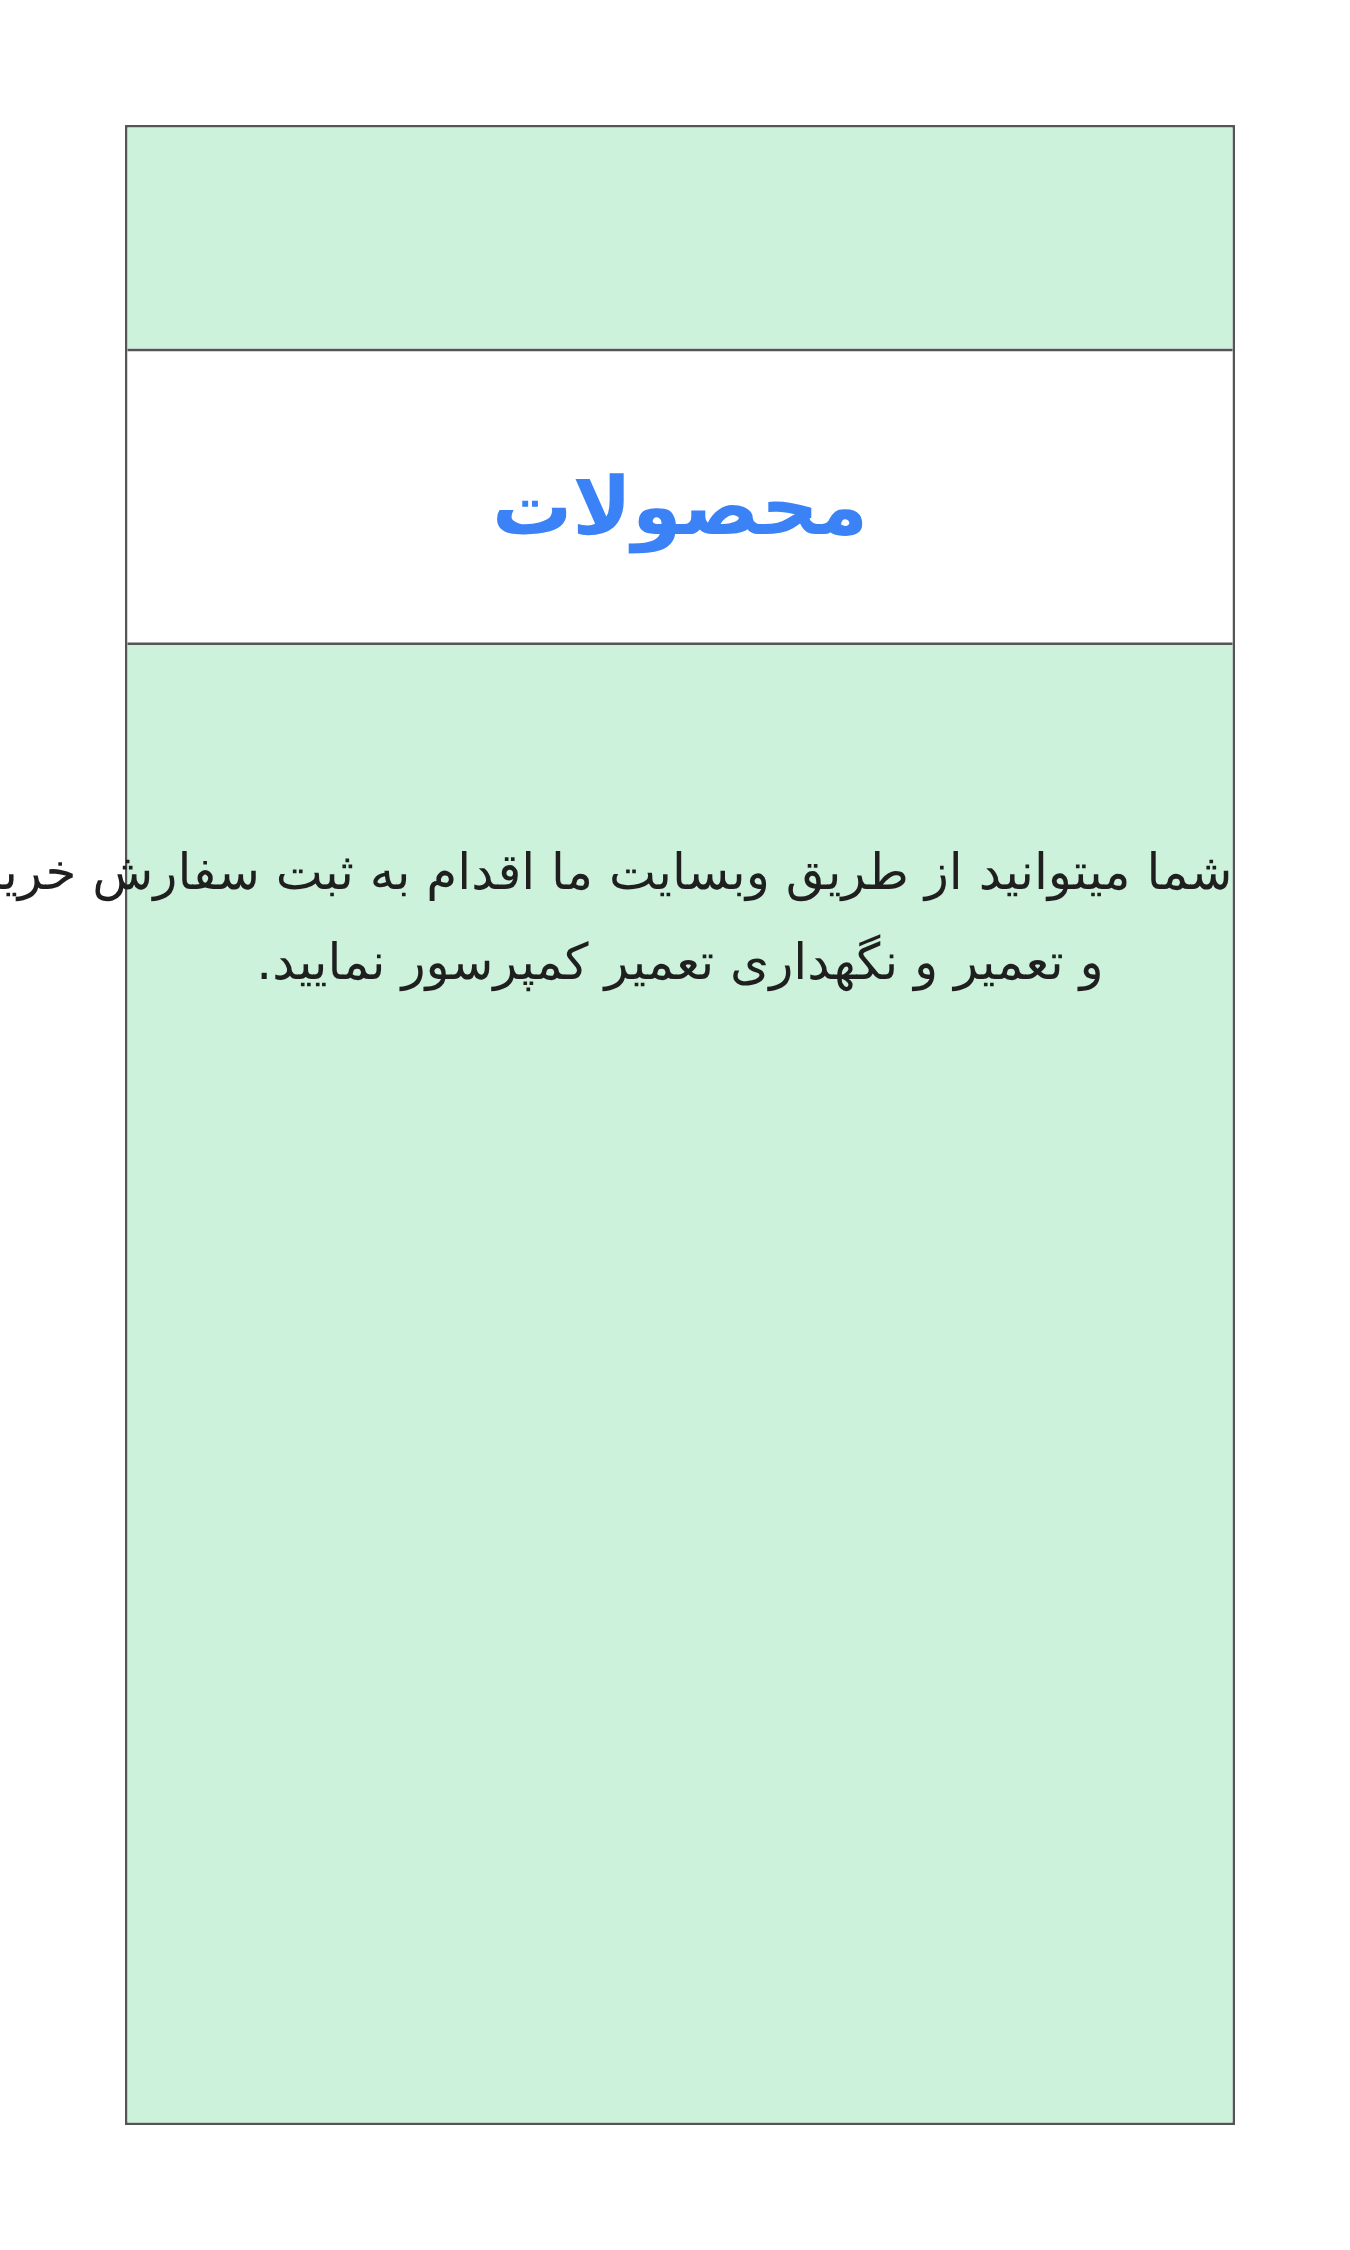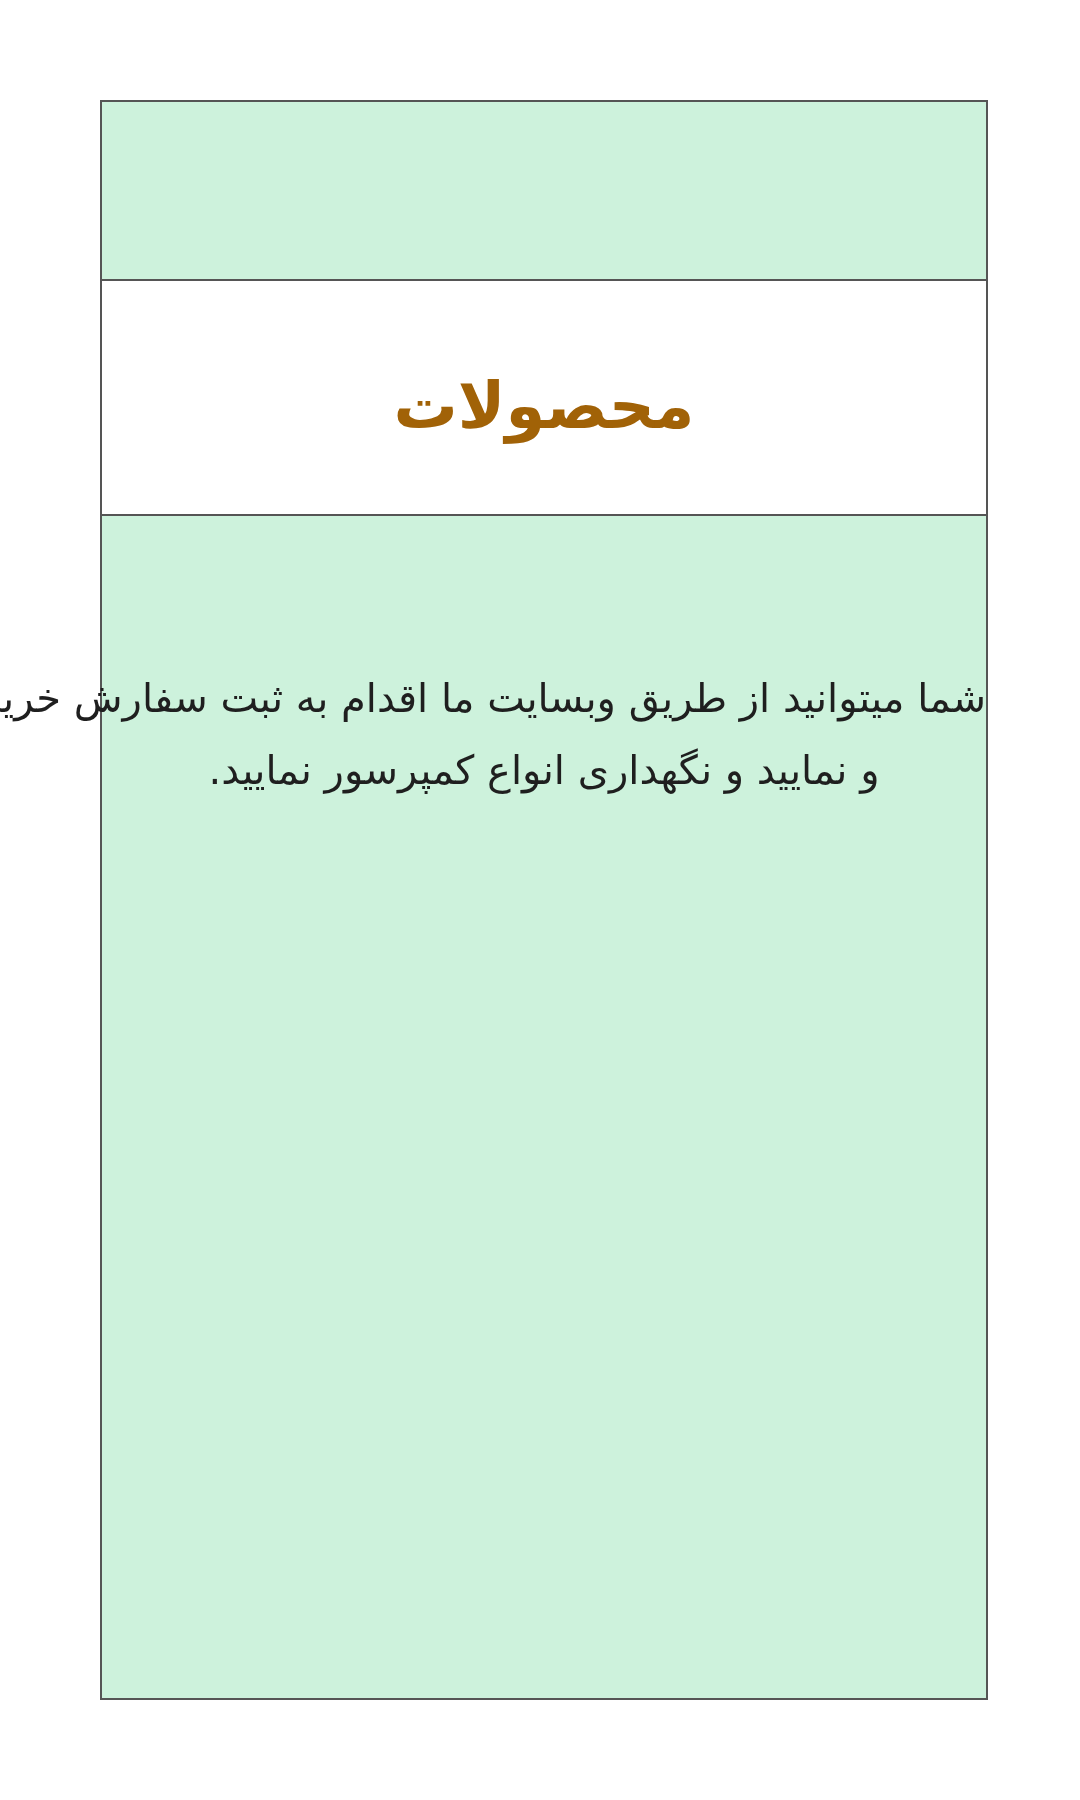--- a/index.html
+++ b/index.html
@@ -32,21 +32,21 @@
     border-top: 2px solid #555555;
     border-bottom: 2px solid #555555;
     display: flex;
     align-items: center;
     justify-content: center;
   }
   .page-title {
     direction: rtl;
     font-size: 64px;
     font-weight: 700;
-    color: #a16207;
+    color: #3b82f6;
     padding-top: 16px;
     line-height: 1;
     text-align: left;
   }
   .content-section {
     height: 1182px;
     background: #cdf2dc;
   }
   .description {
     direction: rtl;
@@ -64,16 +64,16 @@
 <body>
 
 <div class="frame">
   <div class="hero-banner"></div>
   <div class="title-section">
     <div class="page-title">محصولات</div>
   </div>
   <div class="content-section">
     <div class="description">
       <div class="line">شما میتوانید از طریق وبسایت ما اقدام به ثبت سفارش خرید</div>
-      <div class="line">و نمایید و نگهداری انواع کمپرسور نمایید.</div>
+      <div class="line">و تعمیر و نگهداری تعمیر کمپرسور نمایید.</div>
     </div>
   </div>
 </div>
 
 </body></html>

